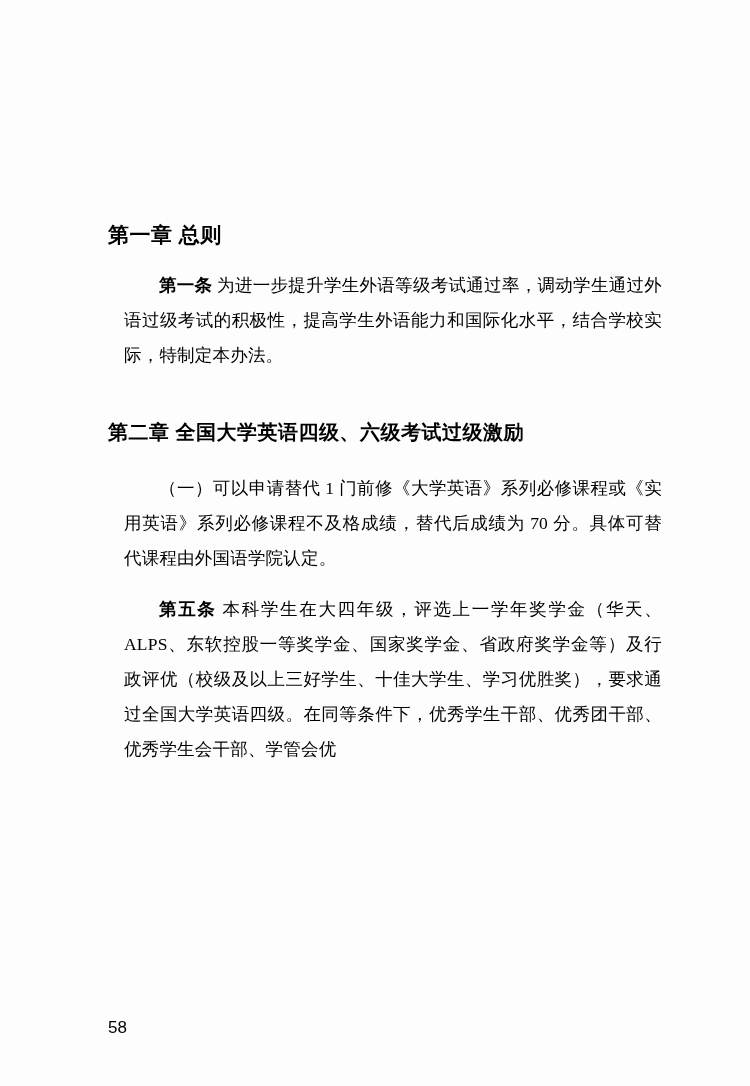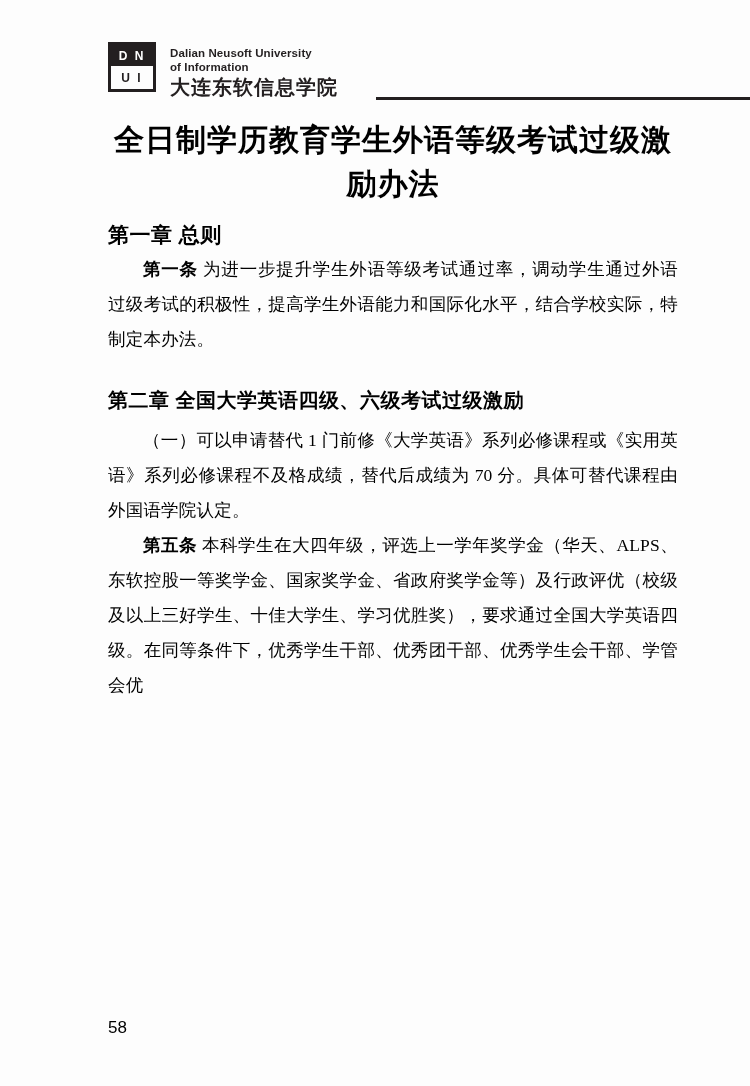--- a/index.html
+++ b/index.html
@@ -139,21 +139,21 @@
   }
 
   
   .body-block {
     position: absolute;
     left: 0;
     top: 218px;
     width: 570px;
   }
   p.para {
-    margin: 0;
+    margin: 16px;
     font-size: 17.5px;
     line-height: 35px;
     text-align: justify;
     text-justify: inter-ideograph;
     letter-spacing: 0.2px;
   }
   p.indent {
     text-indent: 35px;
   }
   .lead {
@@ -172,34 +172,21 @@
     color: #000000;
     margin-top: 12px;
   }
 </style>
 </head>
 <body>
 
 <div class="page">
   <div class="page-inner">
 
-    <div class="header">
-      <div class="logo-mark">
-        <div class="lm-top">D N</div>
-        <div class="lm-bottom">U I</div>
-      </div>
-      <div class="logo-en">
-        <div>Dalian Neusoft University</div>
-        <div>of Information</div>
-      </div>
-      <div class="logo-cn">大连东软信息学院</div>
-      <div class="header-rule"></div>
-    </div>
-
-    <div class="doc-title">全日制学历教育学生外语等级考试过级激励办法</div>
+
 
     <div class="body-block">
 
       <div class="chapter-title">第一章 总则</div>
 
       <p class="para indent"><span class="lead">第一条</span> <span>为进一步提升学生外语等级考试通过率，调动学生通过外语过级考试的积极性，提高学生外语能力和国际化水平，结合学校实际，特制定本办法。</span></p>
 
 
 
       <div class="gap-md"></div>

